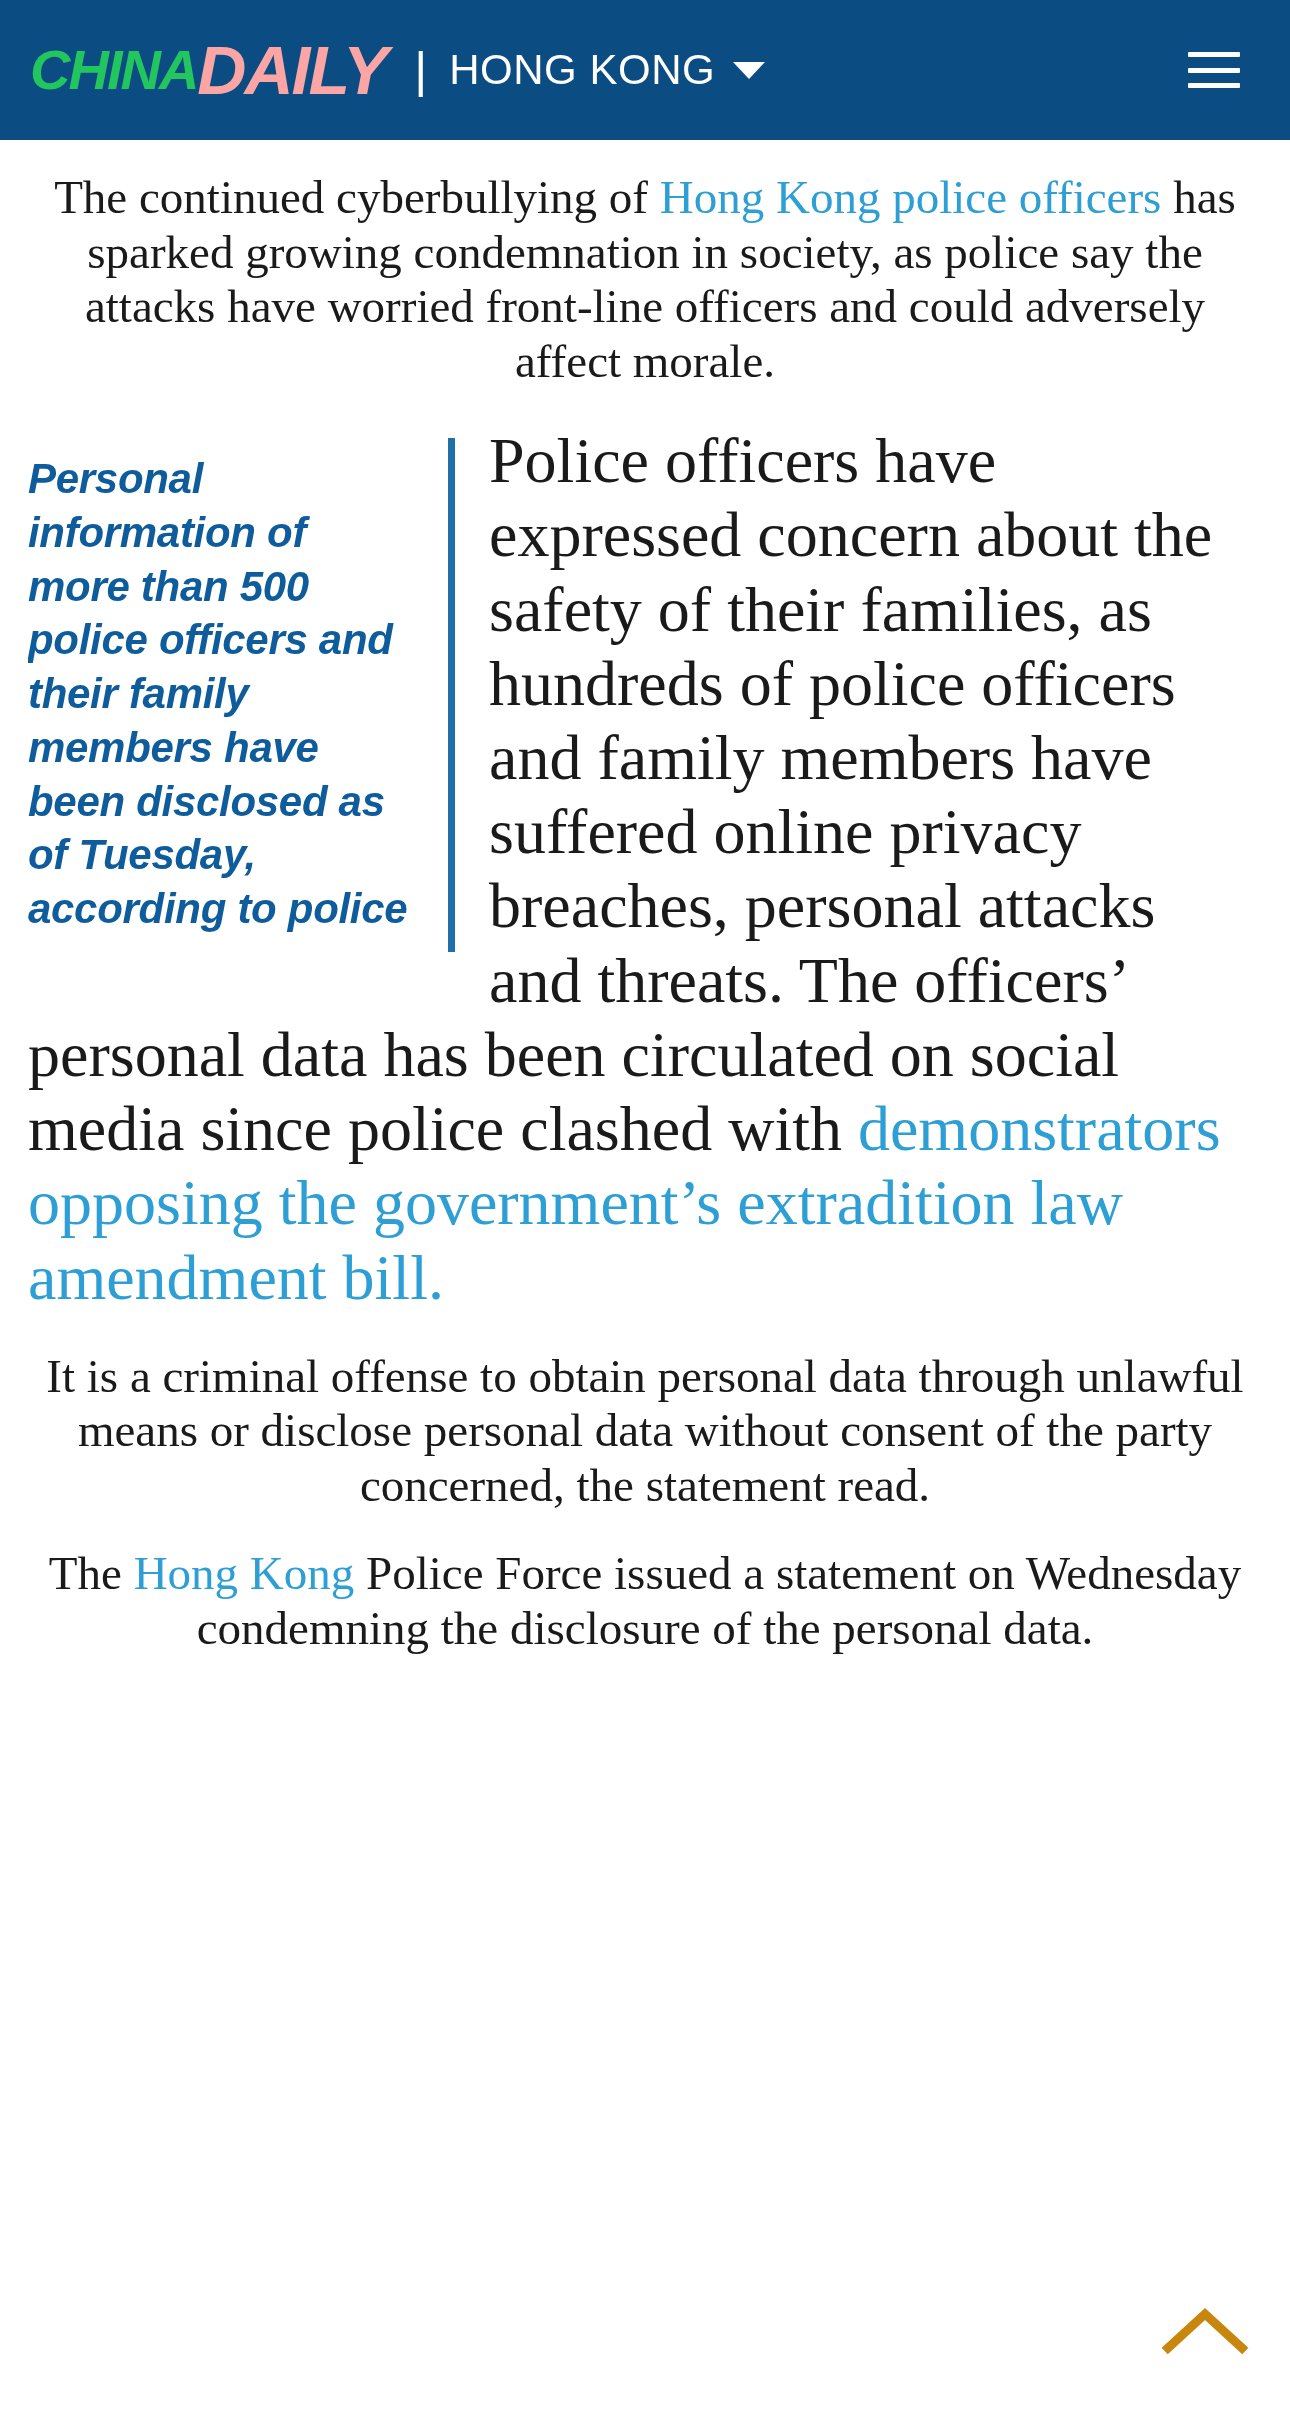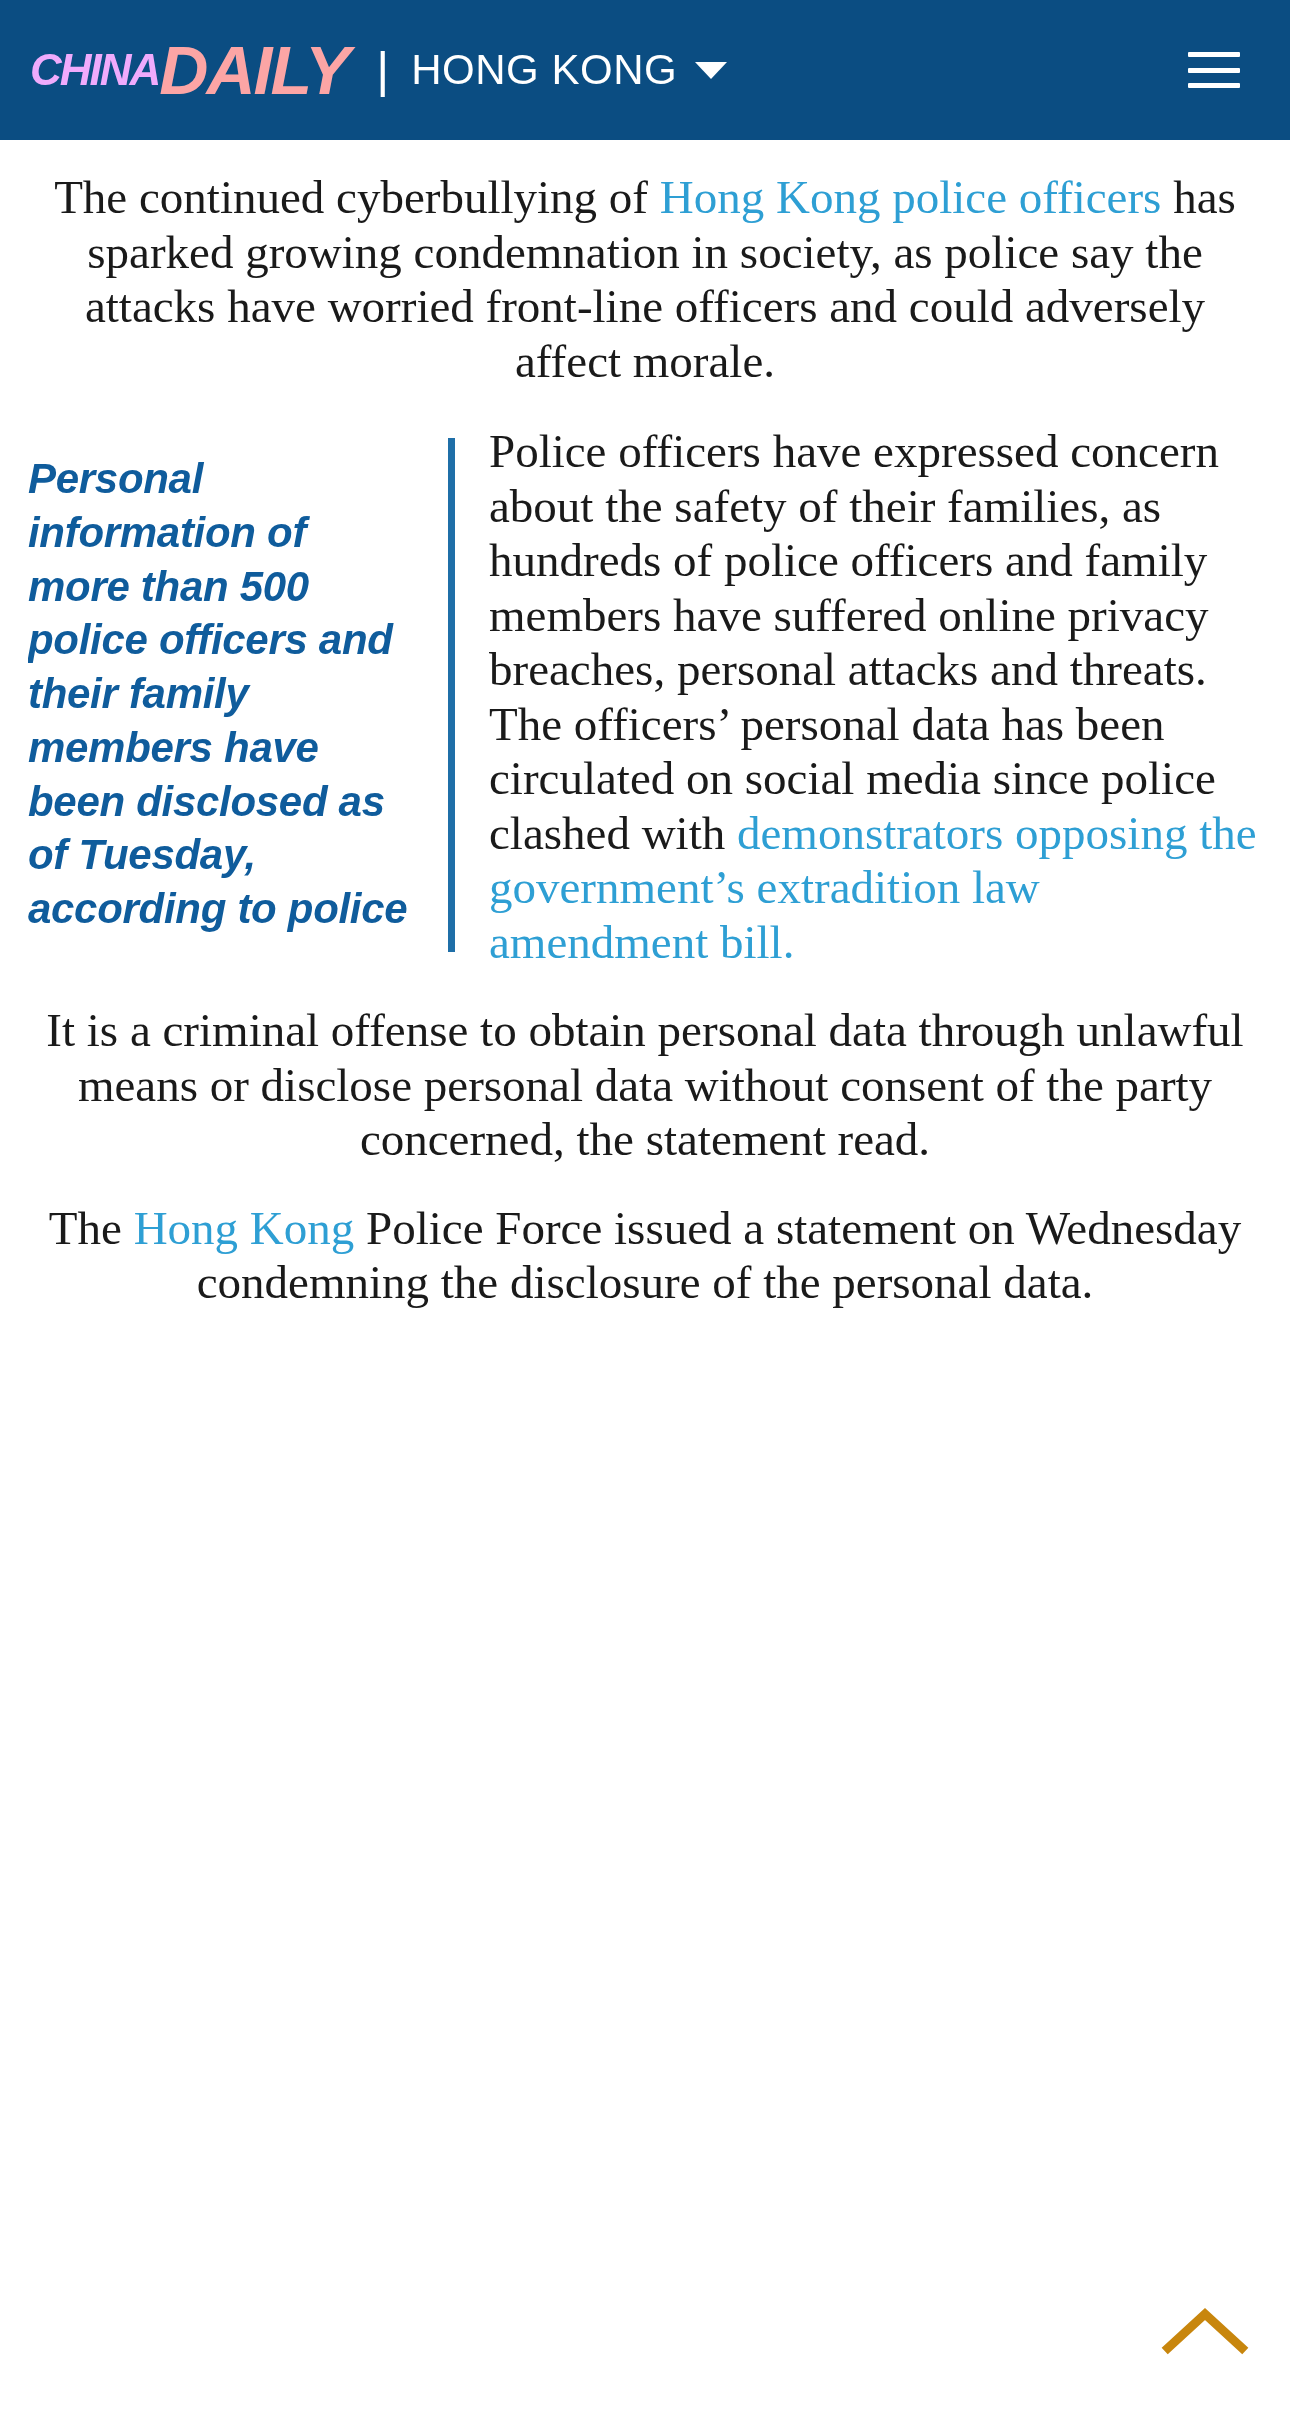--- a/index.html
+++ b/index.html
@@ -26,22 +26,22 @@
   .logo {
     display: flex;
     align-items: center;
     font-family: "Liberation Sans", sans-serif;
     font-weight: bold;
     font-style: italic;
     letter-spacing: -2px;
     line-height: 1;
   }
   .logo-china {
-    color: #f0abfc;
-    font-size: 44px;
+    color: #22c55e;
+    font-size: 56px;
   }
   .logo-daily {
     color: #fca5a5;
     font-size: 68px;
   }
   .header-divider {
     color: #ffffff;
     font-family: "Liberation Sans", sans-serif;
     font-size: 50px;
     margin: 0 22px 0 28px;
@@ -120,21 +120,21 @@
     margin: 0;
     color: #0f5c9c;
     font-family: "Liberation Sans", sans-serif;
     font-style: italic;
     font-weight: bold;
     font-size: 42px;
     line-height: 1.28;
     letter-spacing: -0.3px;
   }
   .wrap-text {
-    font-size: 47px;
+    font-size: 64px;
     line-height: 1.16;
     color: #1a1a1a;
     margin: 0;
     hyphens: auto;
   }
 
   
   .back-to-top {
     position: absolute;
     right: 40px;

